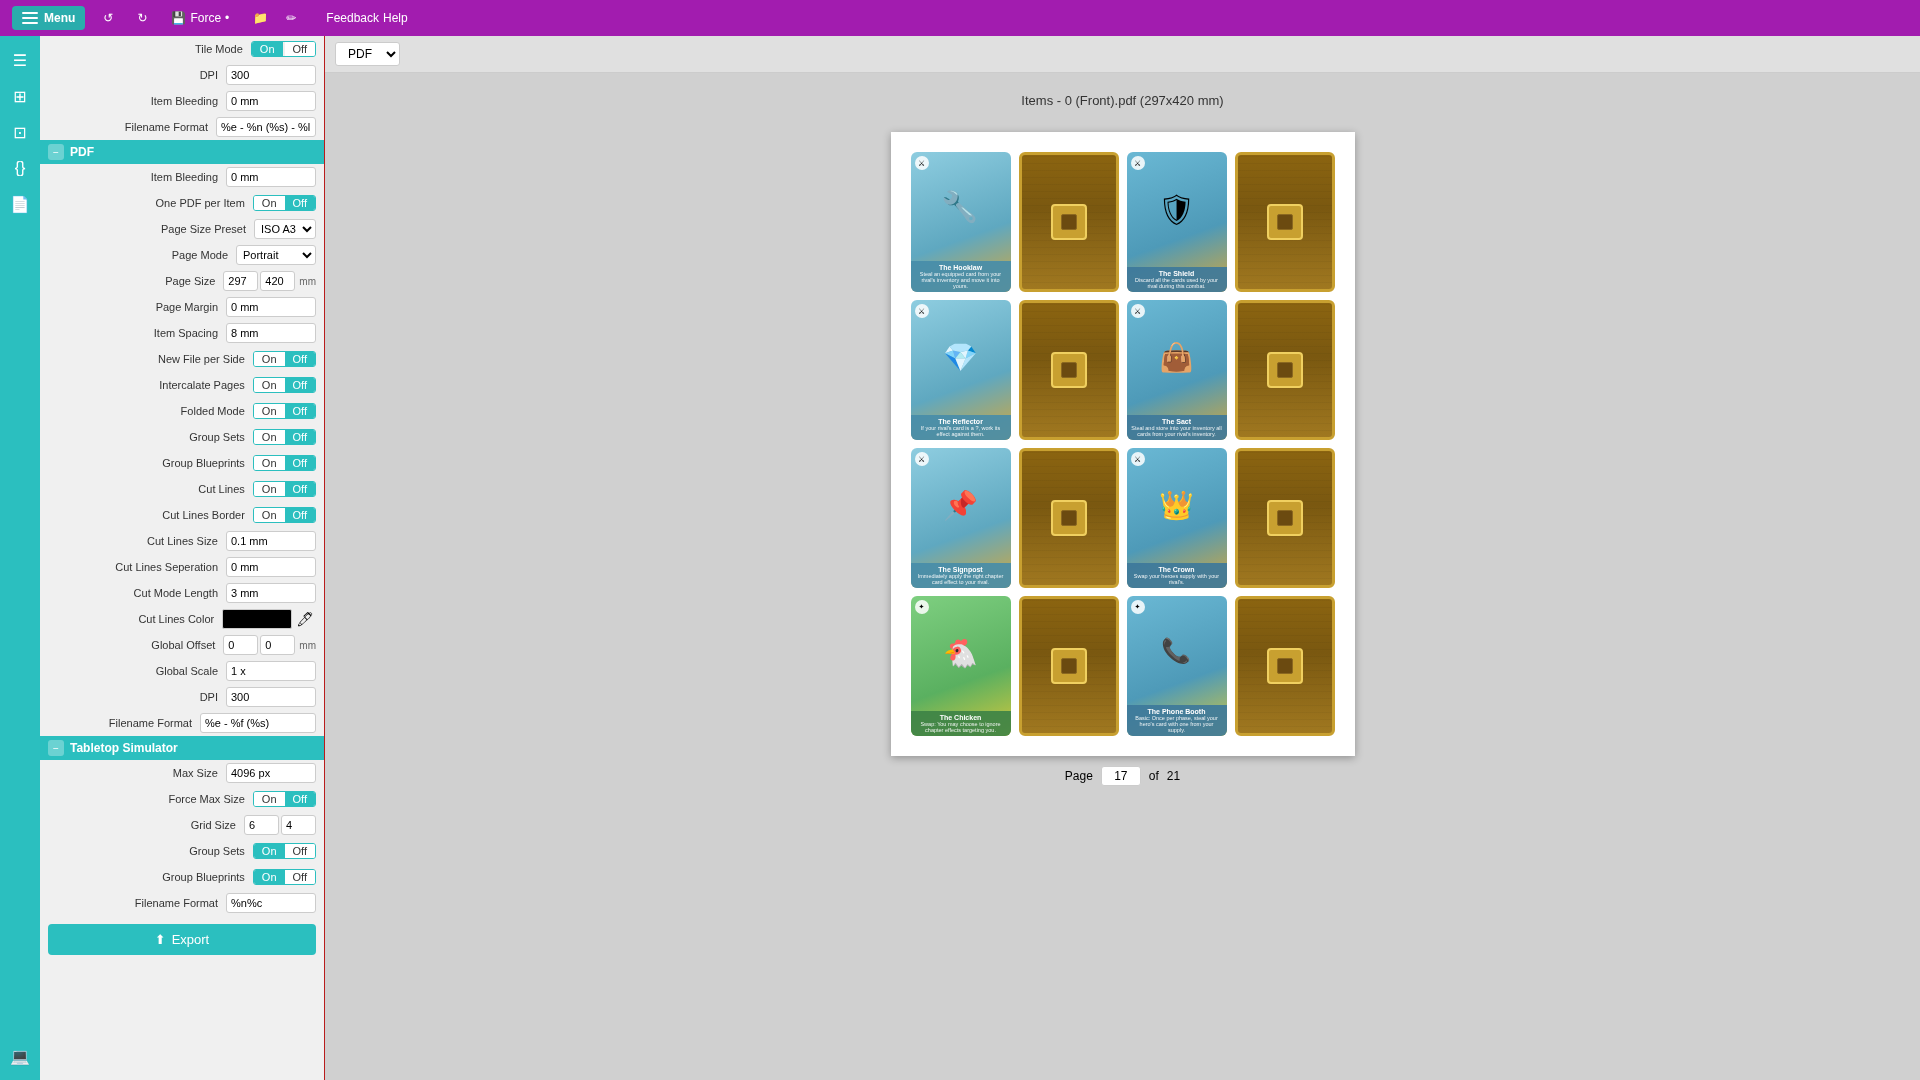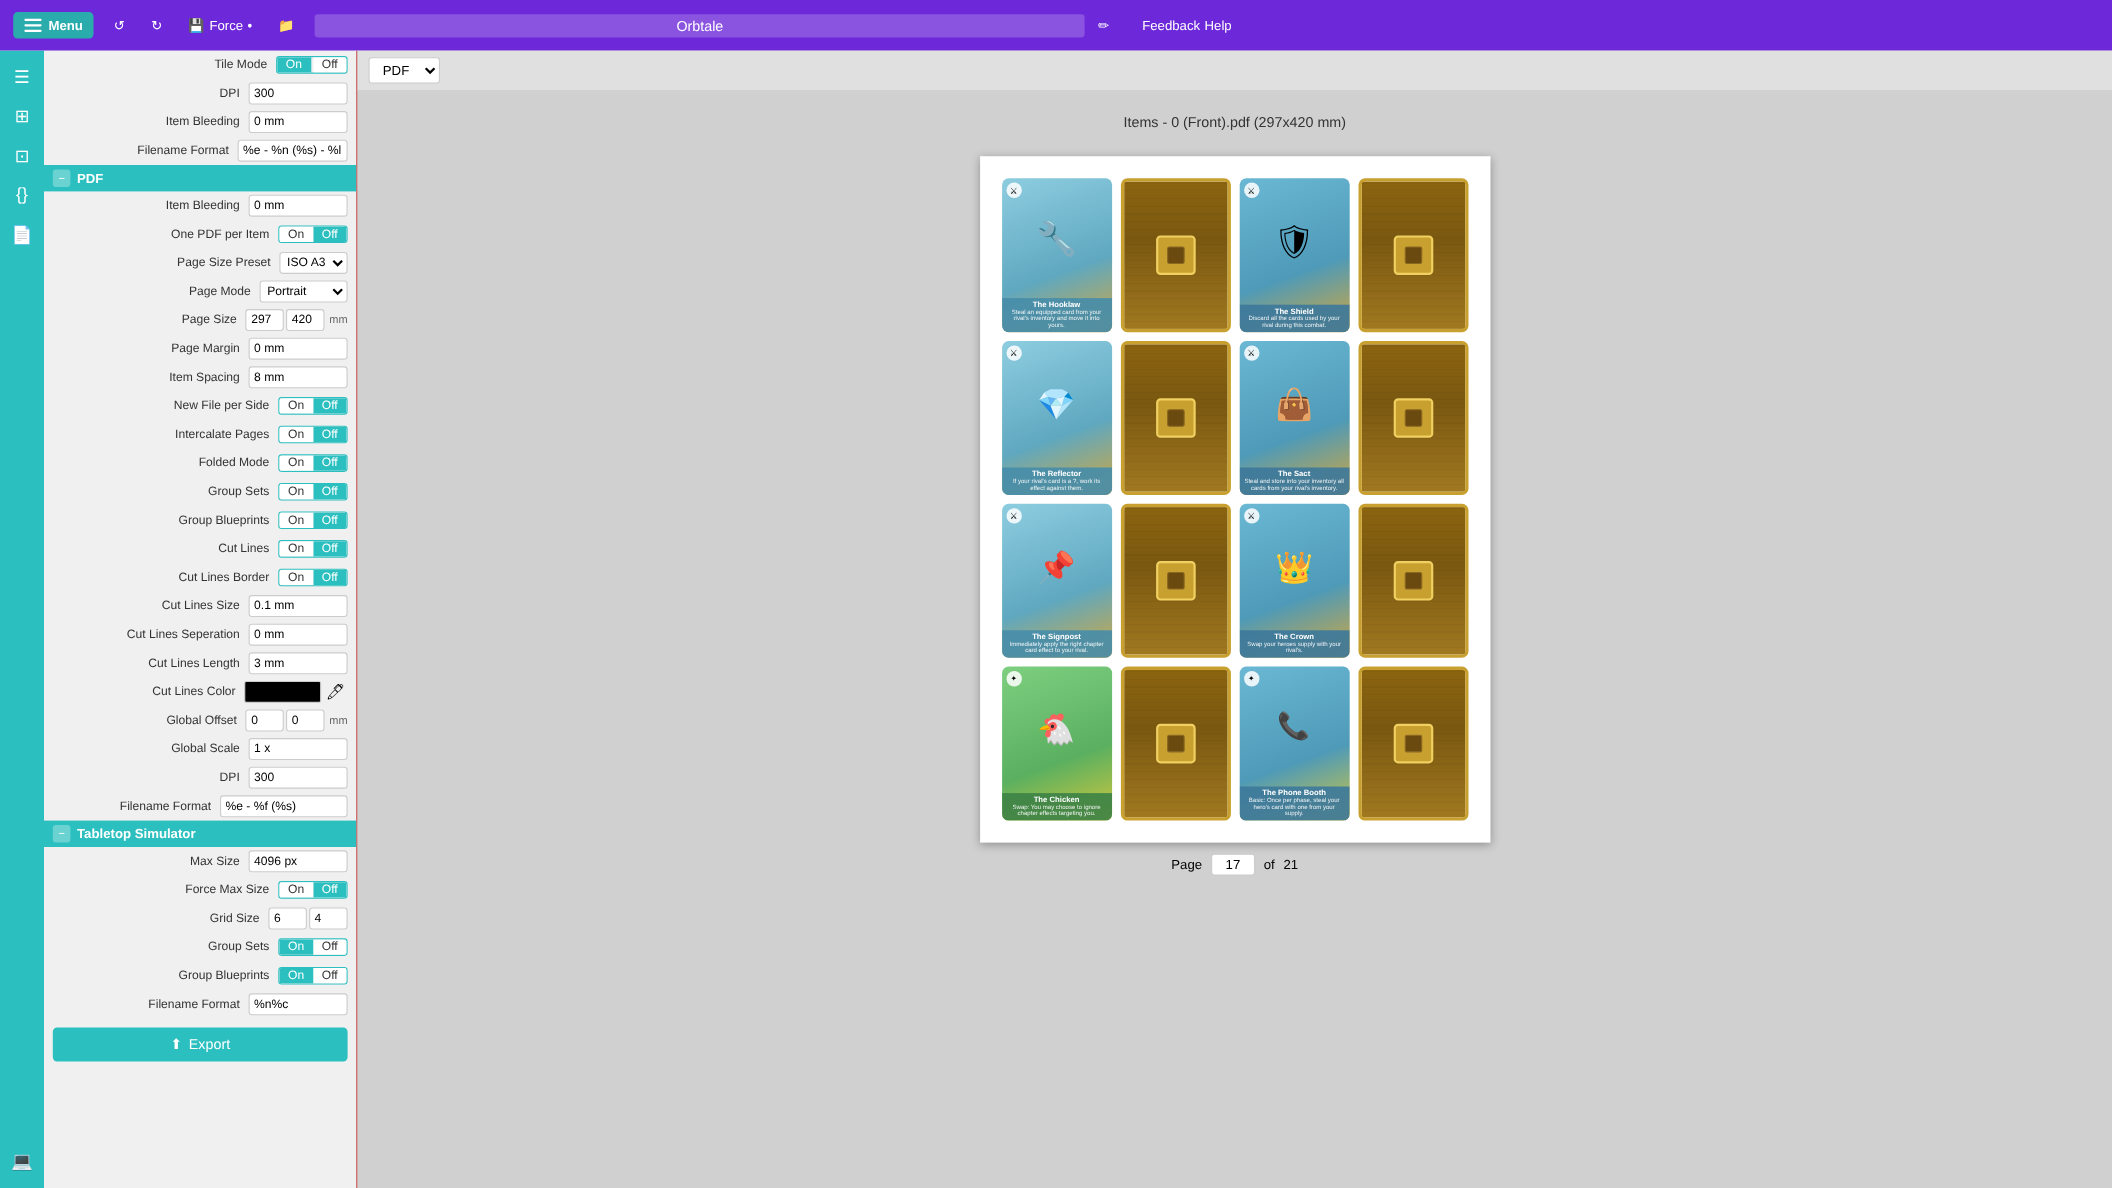--- a/index.html
+++ b/index.html
@@ -1,19 +1,19 @@
 <!DOCTYPE html>
 <html><head>
   <meta charset="utf-8">
   <style>
     * { box-sizing: border-box; margin: 0; padding: 0; }
     body { font-family: Arial, sans-serif; font-size: 12px; background: #e8e8e8; display: flex; flex-direction: column; height: 1080px; width: 1920px; overflow: hidden; }
 
     
-    .topbar { display: flex; align-items: center; background: #6d28d9; height: 46px; padding: 0 12px; gap: 12px; }
+    .topbar { display: flex; align-items: center; background: #a21caf; height: 36px; padding: 0 12px; gap: 12px; }
     .topbar-menu { display: flex; align-items: center; gap: 6px; background: #2aacac; border-radius: 4px; padding: 4px 10px; color: white; font-weight: bold; cursor: pointer; }
     .topbar-menu svg { width: 16px; height: 16px; fill: white; }
     .topbar-btn { display: flex; align-items: center; gap: 4px; color: white; cursor: pointer; padding: 2px 6px; border-radius: 3px; }
     .topbar-right { display: flex; align-items: flex-start; gap: 4px; margin-left: 18px; }
     .topbar-right span { color: white; cursor: pointer; display: flex; align-items: center; gap: 4px; }
     .topbar-input { background: rgba(255,255,255,0.2); border: none; color: white; padding: 3px 8px; border-radius: 3px; width: 700px; text-align: center; font-size: 13px; }
 
     
     .main { display: flex; flex: 1; overflow: hidden; }
 
@@ -79,21 +79,20 @@
     <span>↻</span>
   </div>
   <div class="topbar-btn">
     <span>💾</span>
     <span>Force</span>
     <span>•</span>
   </div>
   <div class="topbar-btn">
     <span>📁</span>
   </div>
-  <input class="topbar-input" type="text" value="Orbtale" style="">
   <span style="color:white; cursor:pointer;">✏</span>
   <div class="topbar-right">
     <span>Feedback</span>
     <span>Help</span>
   </div>
 </div>
 
 <div class="main">
 
   <div class="icon-sidebar">
@@ -231,21 +230,21 @@
     </div>
     <div class="settings-row">
       <label>Cut Lines Size</label>
       <input class="text-input text-input-wide" type="text" value="0.1 mm" style="">
     </div>
     <div class="settings-row">
       <label>Cut Lines Seperation</label>
       <input class="text-input text-input-wide" type="text" value="0 mm" style="">
     </div>
     <div class="settings-row">
-      <label>Cut Lines Length</label>
+      <label>Cut Mode Length</label>
       <input class="text-input text-input-wide" type="text" value="3 mm" style="">
     </div>
     <div class="settings-row">
       <label>Cut Lines Color</label>
       <div class="value">
         <div class="color-box"></div>
         <button class="color-picker-btn">🖊</button>
       </div>
     </div>
     <div class="settings-row">

